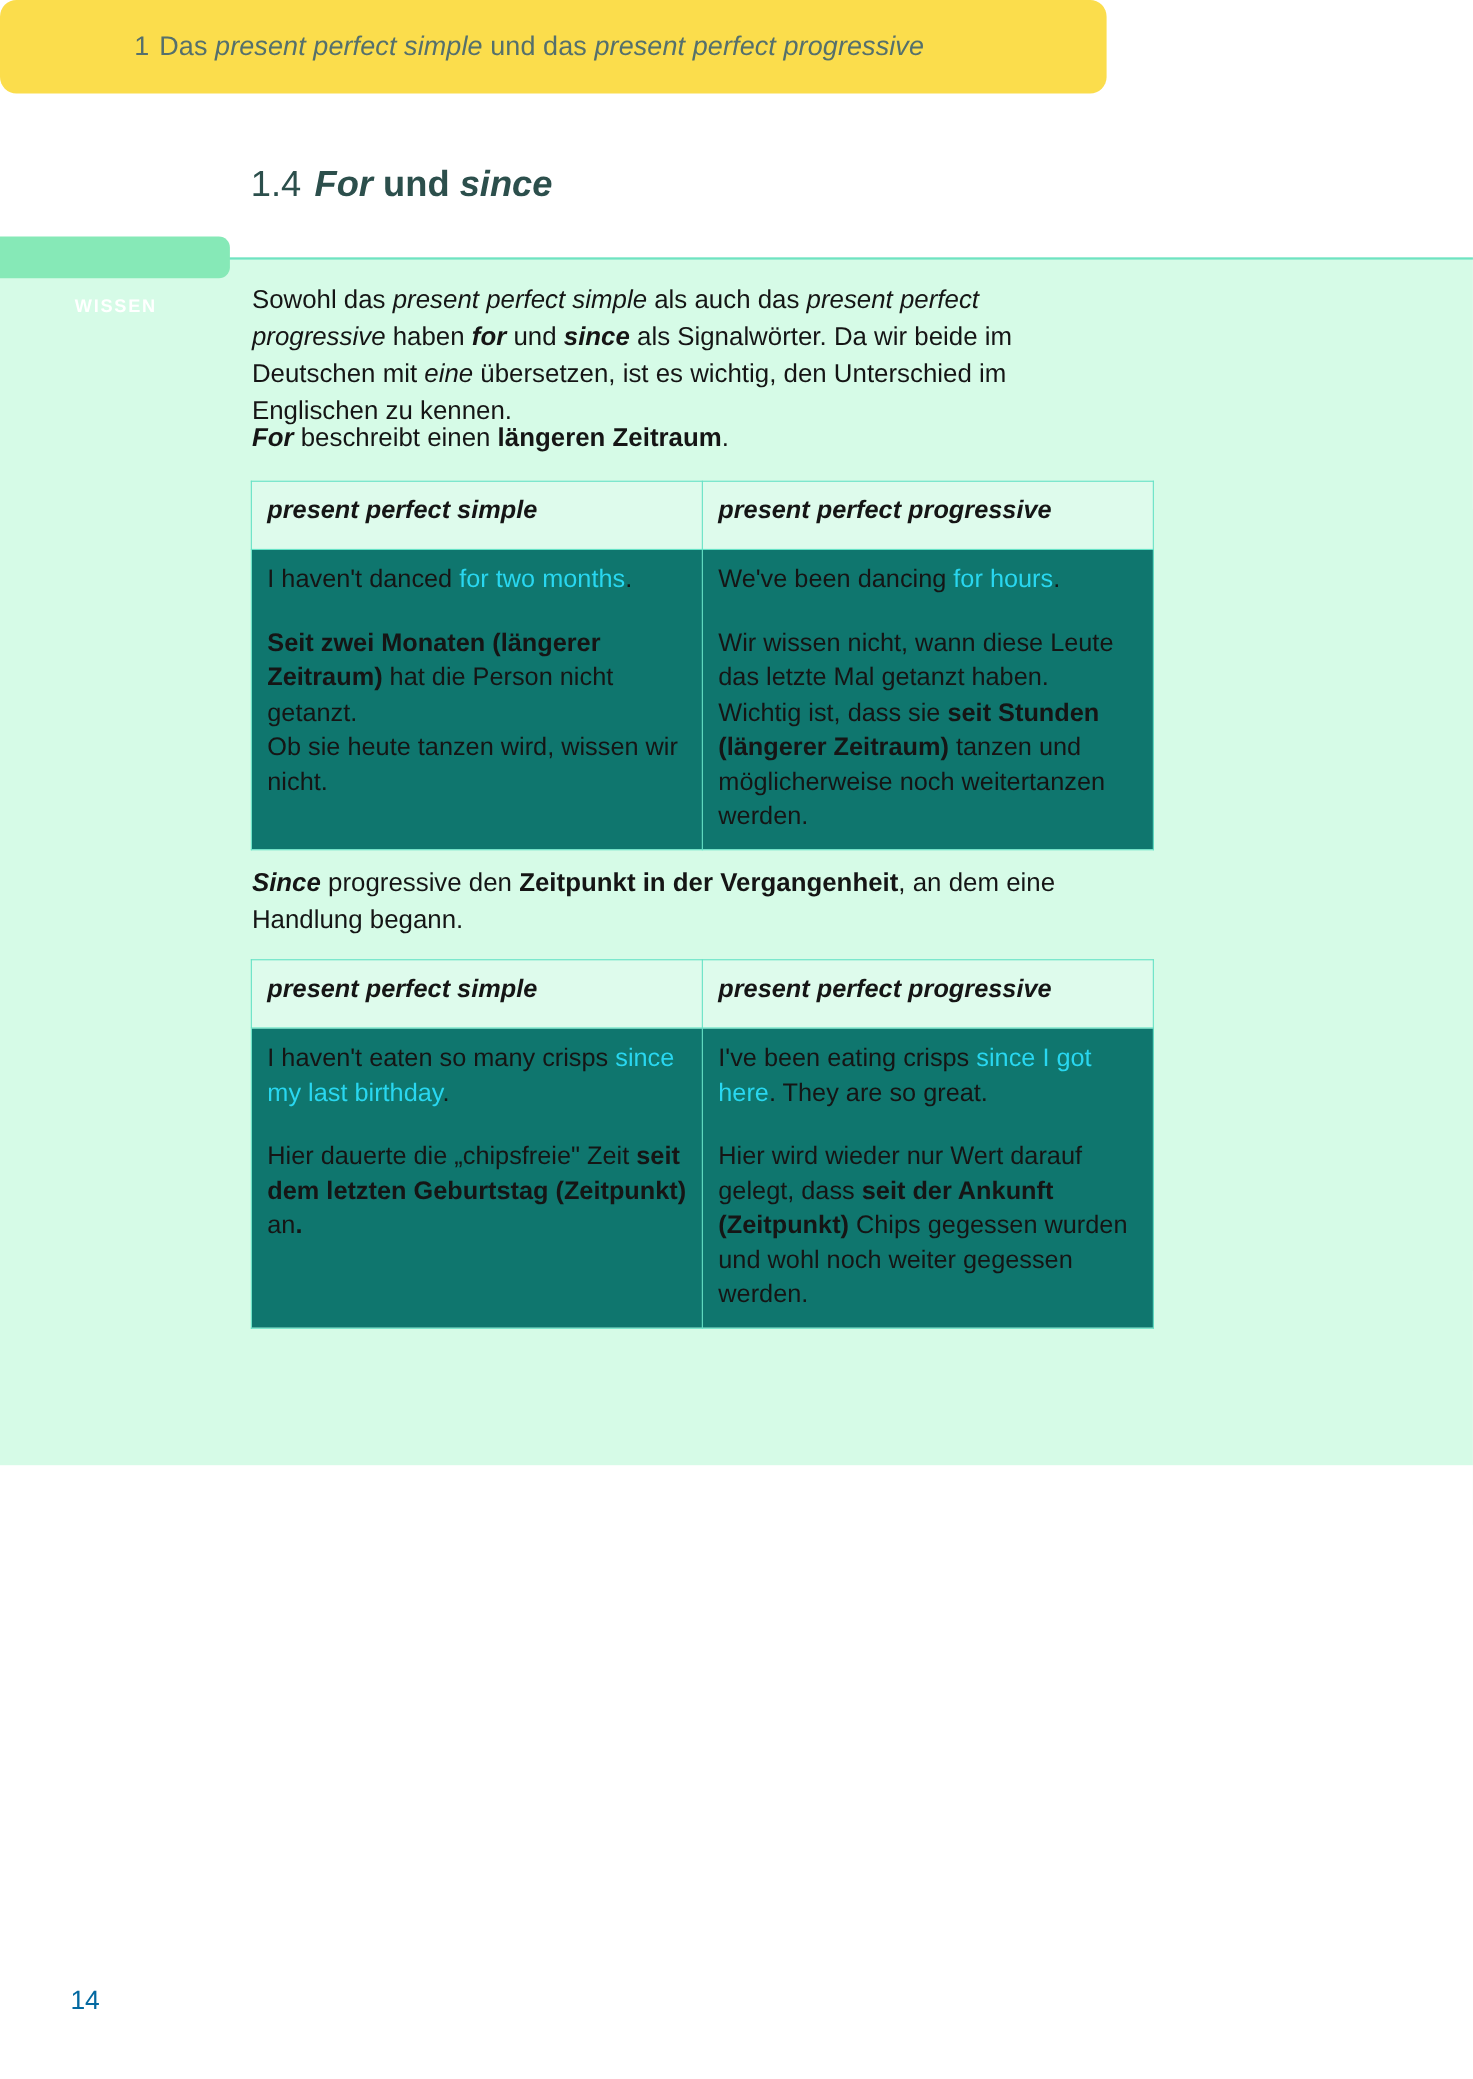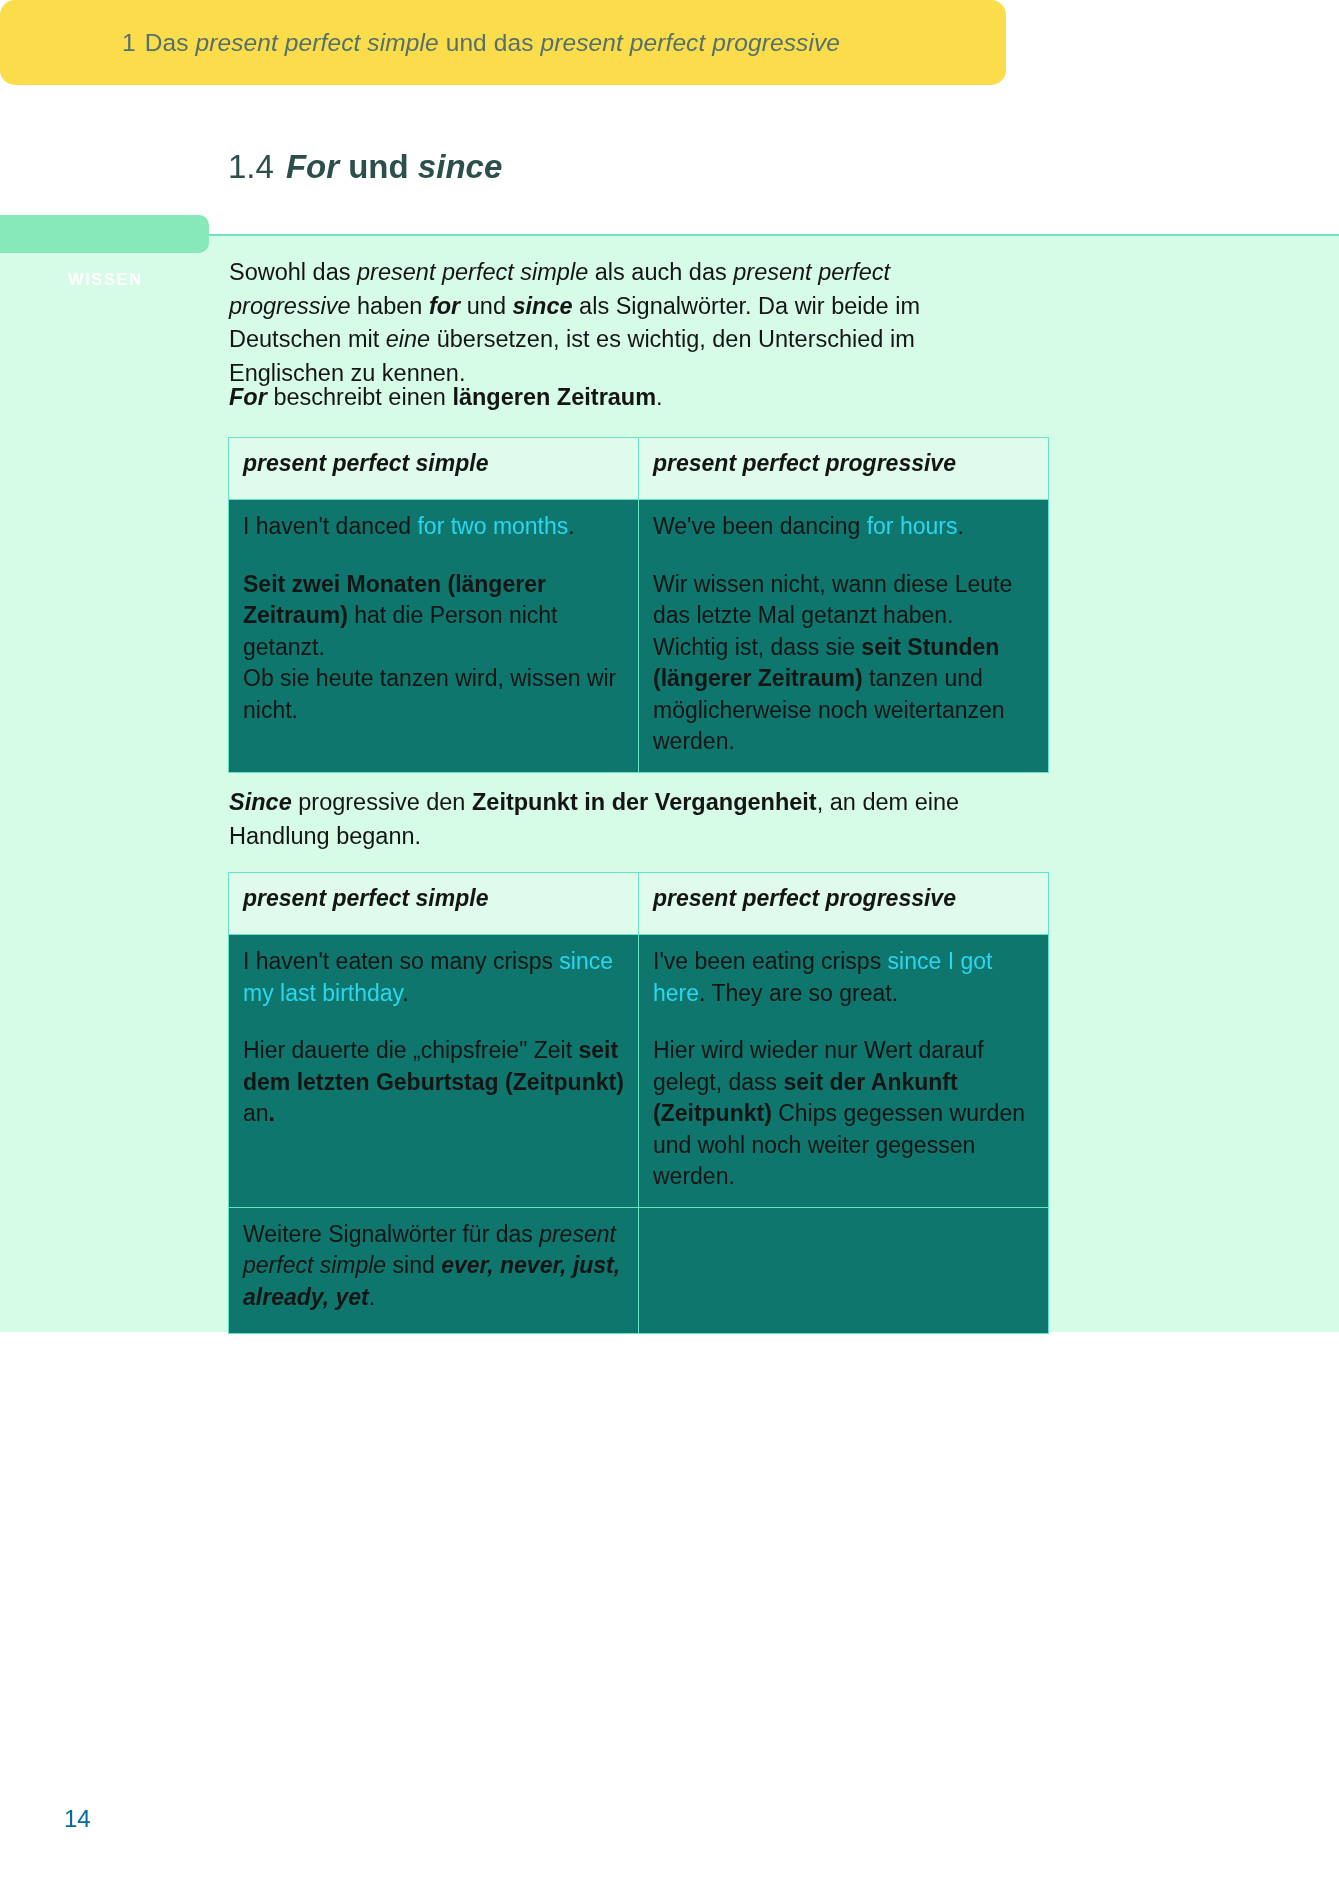--- a/index.html
+++ b/index.html
@@ -172,24 +172,18 @@
           <span>I haven't eaten so many crisps </span><span class="hl">since my last birthday</span><span>.</span>
           <span class="gap"></span>
           <span>Hier dauerte die „chipsfreie" Zeit </span><b>seit dem letzten Geburtstag (Zeitpunkt)</b><span> an</span><b>.</b>
         </td>
         <td>
           <span>I've been eating crisps </span><span class="hl">since</span> <span class="hl">I got here</span><span>. They are so great.</span>
           <span class="gap"></span>
           <span>Hier wird wieder nur Wert darauf gelegt, dass </span><b>seit der Ankunft (Zeitpunkt)</b><span> Chips gegessen wurden und wohl noch weiter gegessen werden.</span>
         </td>
       </tr>
-      <tr class="r2">
-        <td>
-          <span>Weitere Signalwörter für das </span><i>present perfect simple</i><span> sind </span><b><i>ever, never, just, already, yet</i></b><span>.</span>
-        </td>
-        <td></td>
-      </tr>
     </tbody>
   </table>
 
   <div class="folio">14</div>
 
 </div>
 
 </body></html>

